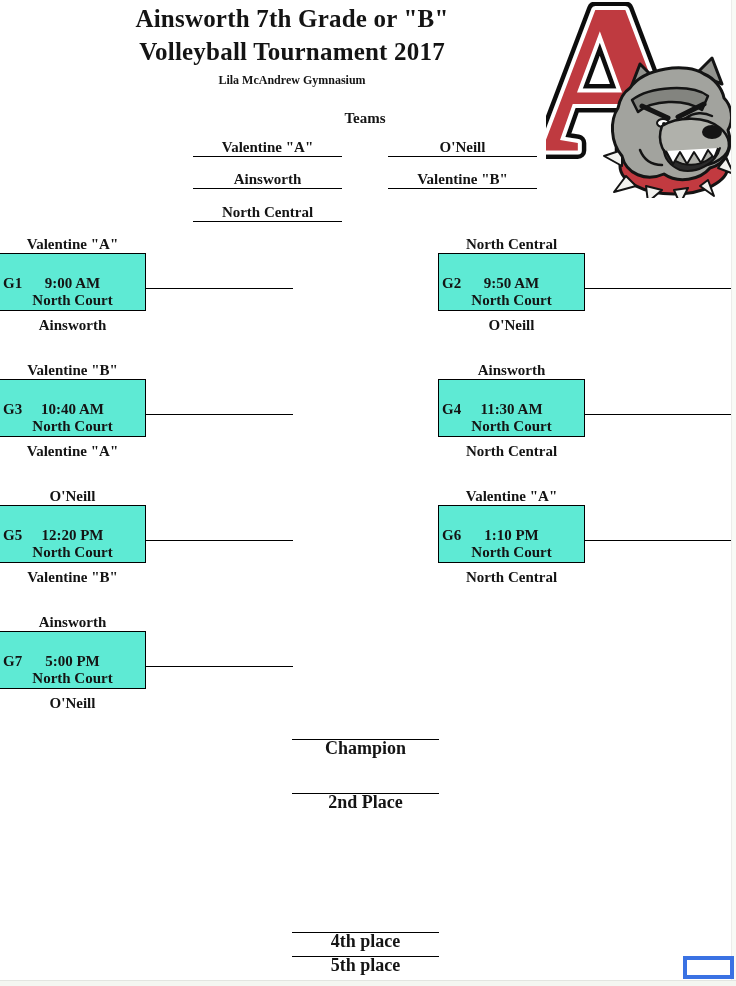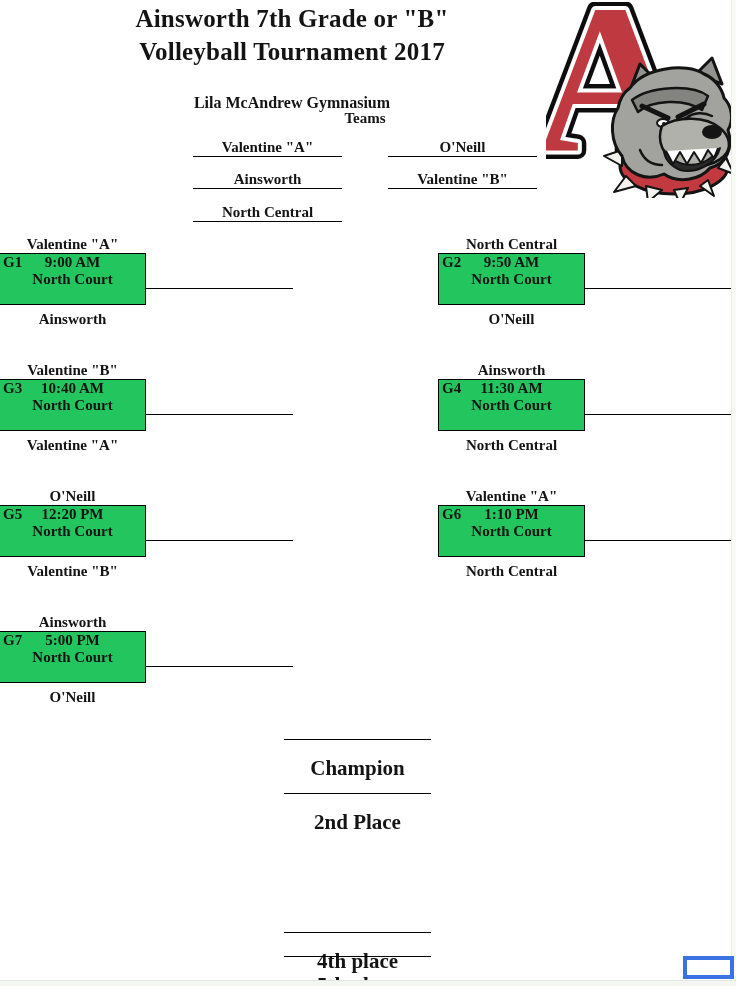--- a/index.html
+++ b/index.html
@@ -3,50 +3,51 @@
 <meta charset="utf-8">
 <style>
   html,body{margin:0;padding:0;background:#ffffff;}
   .page{
     position:relative;width:736px;height:986px;overflow:hidden;background:#ffffff;
     font-family:"Liberation Serif","DejaVu Serif",serif;font-weight:bold;color:#141414;
   }
   
   .header{position:absolute;left:0;top:2px;width:584px;text-align:center;}
   .title-line{font-size:25px;line-height:33px;letter-spacing:.2px;}
-  .subtitle{font-size:16px;line-height:25px;margin-top:22px;}
+  .subtitle{font-size:12px;line-height:25px;}
   
   .teams-heading{position:absolute;left:292px;top:110px;width:146px;text-align:center;font-size:15px;line-height:17px;}
   .team-slot{
     position:absolute;width:149px;height:17px;line-height:17px;text-align:center;
     font-size:15px;border-bottom:1.5px solid #000;
   }
   .ts-c0{left:193px;} .ts-c1{left:388px;}
   .ts-r0{top:139px;} .ts-r1{top:171px;} .ts-r2{top:204px;}
   
   .game{position:absolute;width:147px;font-size:15px;}
   .g1{left:-1px;top:236px;} .g2{left:438px;top:236px;}
   .g3{left:-1px;top:362px;} .g4{left:438px;top:362px;}
   .g5{left:-1px;top:488px;} .g6{left:438px;top:488px;}
   .g7{left:-1px;top:614px;}
   .g-top,.g-bottom{height:17px;line-height:17px;text-align:center;}
   .g-box{
-    box-sizing:border-box;height:52px;border:1.5px solid #000;background:#22c55e;
+    box-sizing:border-box;height:58px;border:1.5px solid #000;background:#5eead4;
+    padding-top:21px;
   }
   .g-row1{position:relative;height:17px;line-height:17px;text-align:center;}
   .g-id{position:absolute;left:3px;top:0;}
   .g-court{height:17px;line-height:17px;text-align:center;}
   .g-bottom{margin-top:6px;}
   .g-connector{position:absolute;left:147px;top:52px;height:0;border-top:1.5px solid #000;}
   .game.side-left  .g-connector{width:147px;}
   .game.side-right .g-connector{width:146px;}
   
   .place{
-    position:absolute;left:284px;width:147px;border-top:1.5px solid #000;
-    padding-top:20px;text-align:center;font-size:21px;line-height:16px;
+    position:absolute;left:292px;width:147px;border-top:1.5px solid #000;
+    padding-top:0;text-align:center;font-size:18px;line-height:16px;
   }
   .p0{top:739px;} .p1{top:793px;} .p2{top:846px;} .p3{top:900px;margin-top:32px;} .p4{top:956px;}
   
   .logo{position:absolute;left:546px;top:2px;width:190px;height:196px;}
   
   .edge-bottom{position:absolute;left:0;top:980px;width:736px;height:6px;background:#f4f6f1;border-top:1px solid #e3e5e0;}
   .edge-right{position:absolute;left:731px;top:0;width:5px;height:986px;background:#f8faf6;border-left:1px solid #ececea;}
   .selection-box{
     position:absolute;left:683px;top:956px;width:51px;height:23px;box-sizing:border-box;
     background:#ffffff;border:4px solid #3a72e3;

